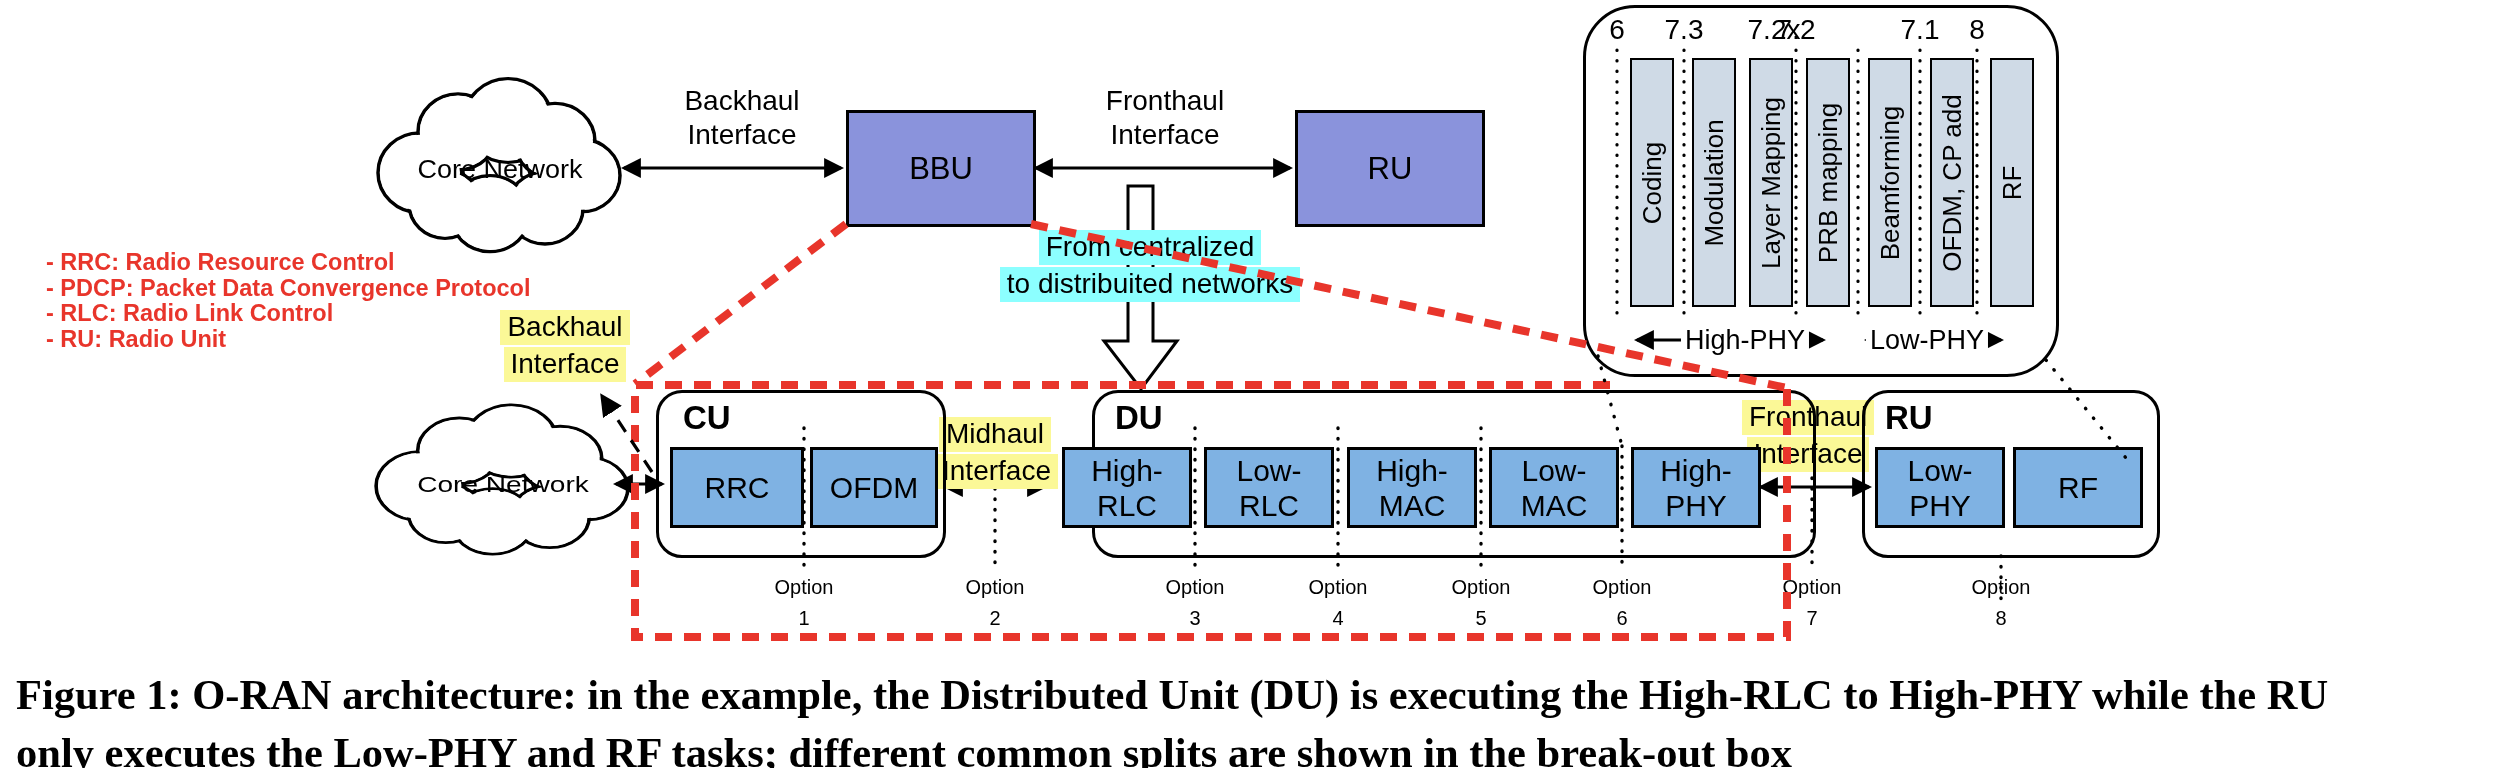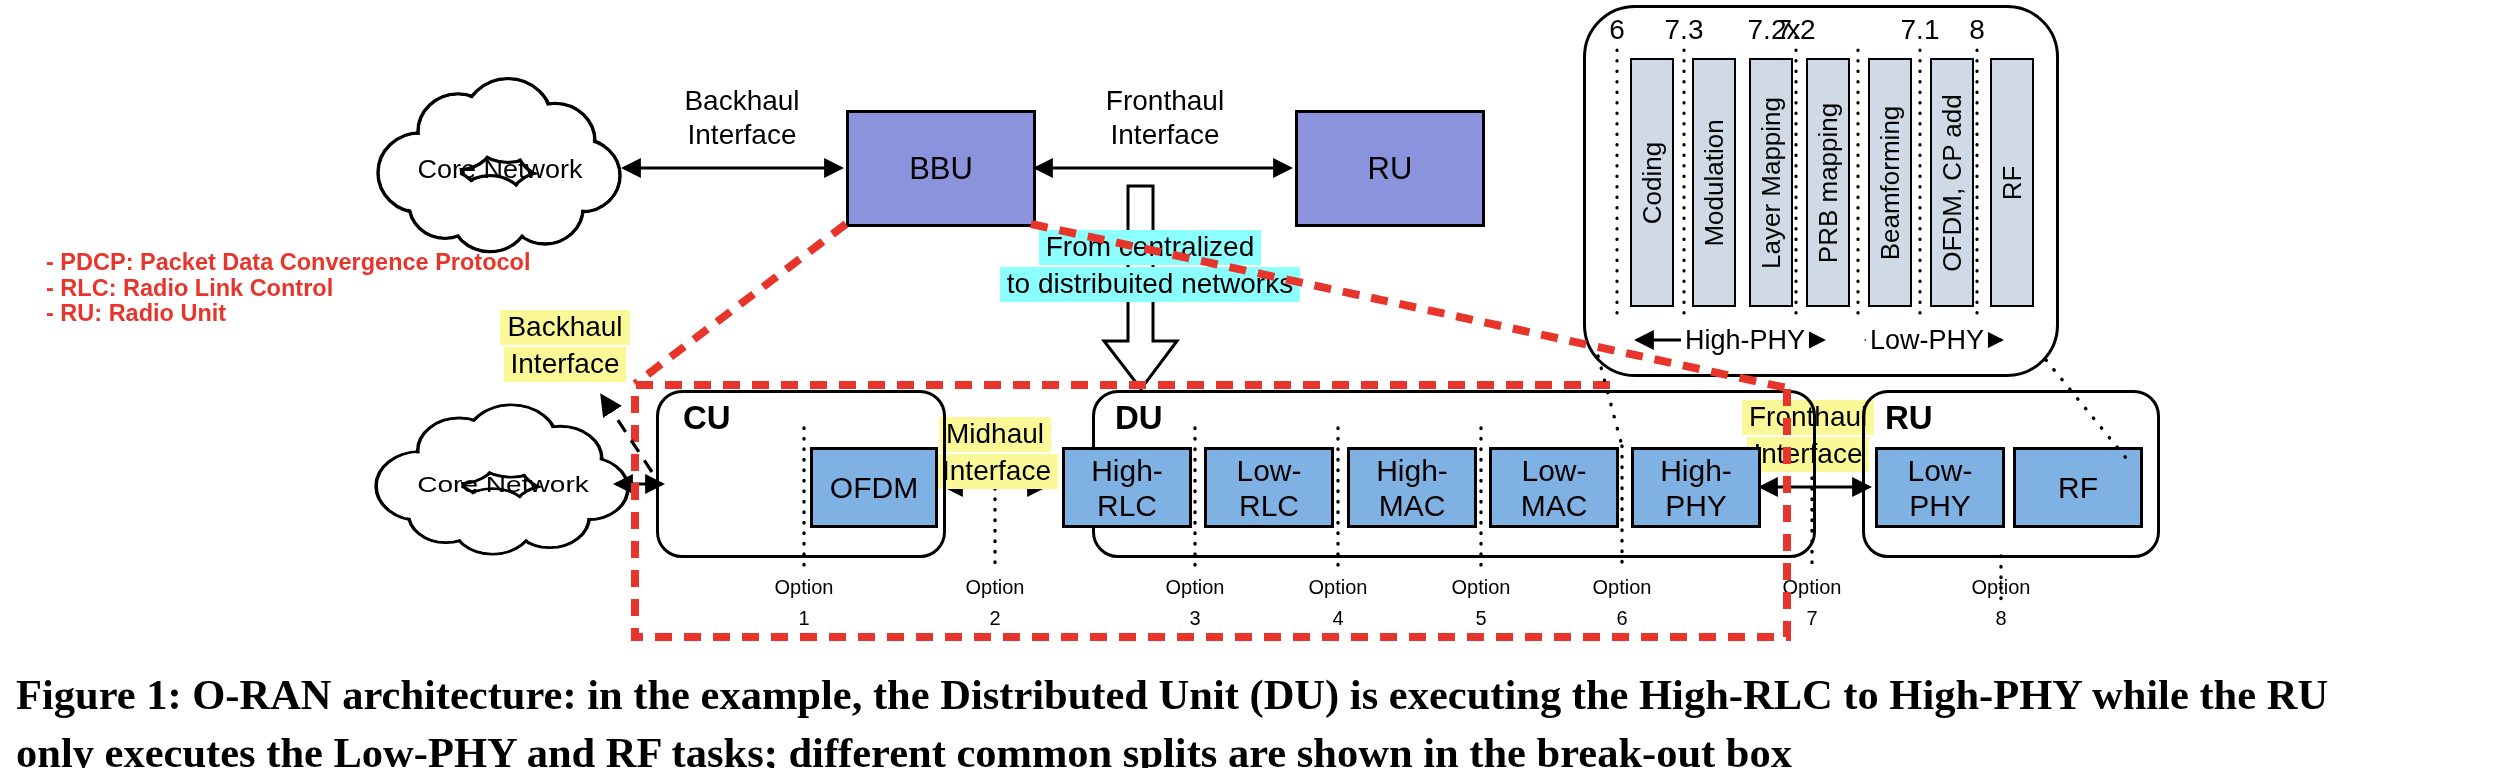--- a/index.html
+++ b/index.html
@@ -158,20 +158,21 @@
       <line x1="1617" y1="50" x2="1617" y2="320"></line>
       <line x1="1684" y1="50" x2="1684" y2="320"></line>
       <line x1="1796" y1="50" x2="1796" y2="320"></line>
       <line x1="1858" y1="50" x2="1858" y2="320"></line>
       <line x1="1920" y1="50" x2="1920" y2="320"></line>
       <line x1="1977" y1="50" x2="1977" y2="320"></line>
     </g>
   </svg>
 
   <div class="legend">
+    <div>- RRC: Radio Resource Control</div>
     <div>- PDCP: Packet Data Convergence Protocol</div>
     <div>- RLC: Radio Link Control</div>
     <div>- RU: Radio Unit</div>
   </div>
 
   <div class="iface-label" id="backhaul-top">
     <div>Backhaul</div>
     <div>Interface</div>
   </div>
   <div class="iface-label" id="fronthaul-top">
@@ -240,20 +241,23 @@
   <div class="cont" id="cu">
     <span class="cont-label" style="left:24px">CU</span>
   </div>
   <div class="cont" id="du">
     <span class="cont-label">DU</span>
   </div>
   <div class="cont" id="ru-cont">
     <span class="cont-label">RU</span>
   </div>
 
+  <div class="bluebox" id="b-rrc">
+      <span>RRC</span>
+    </div>
   <div class="bluebox" id="b-pdcp">
       <span>OFDM</span>
     </div>
   <div class="bluebox" id="b-hrlc">
     <span>High-</span>
       <span>RLC</span>
   </div>
   <div class="bluebox" id="b-lrlc">
     <span>Low-</span>
       <span>RLC</span>

